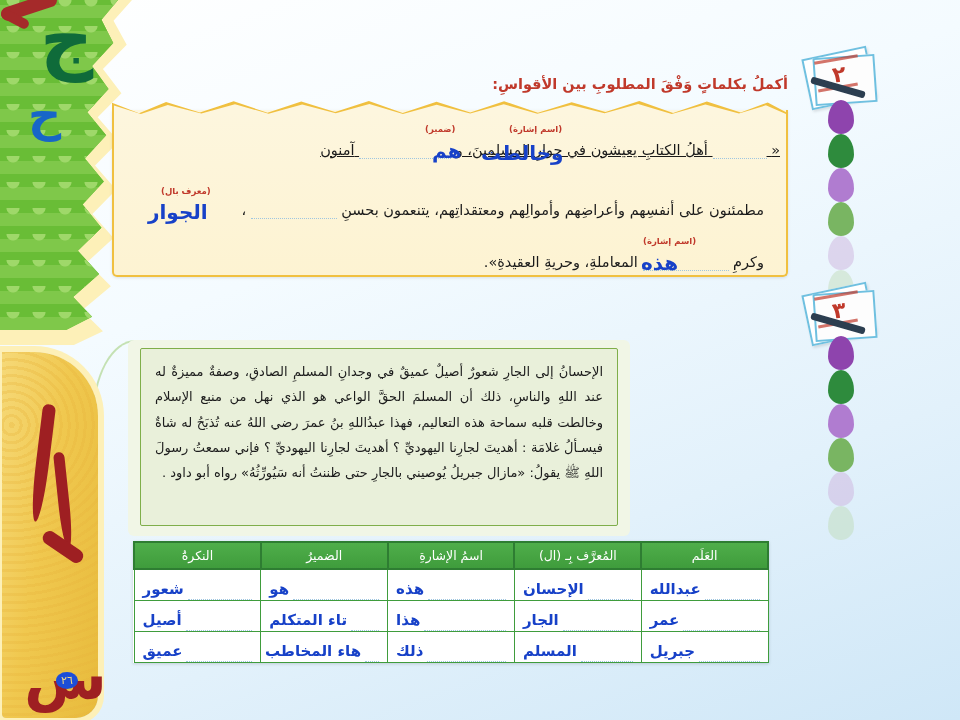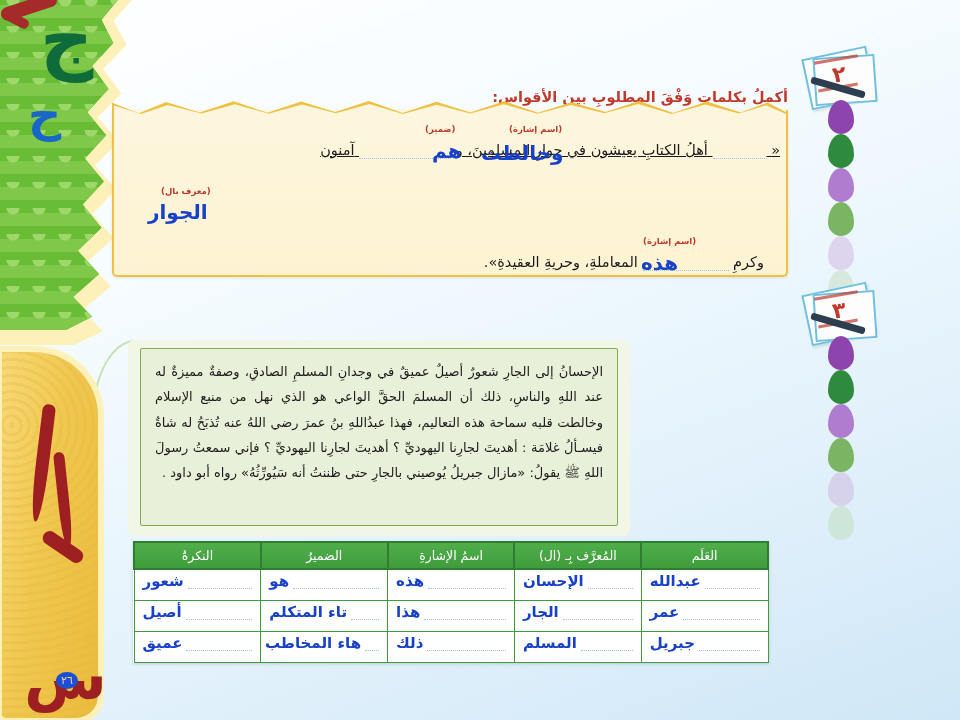--- a/index.html
+++ b/index.html
@@ -162,21 +162,21 @@
     background:linear-gradient(180deg,#4fae4a 0%,#3f9c3c 100%);
     color:#ffffff;font-size:12.5px;font-weight:normal;
     border:2px solid #2e7d32;padding:5px 2px;
     white-space:nowrap;
   }
   .tbl td{
     border:1.5px solid #3f9c3c;height:30px;padding:0 8px;
     vertical-align:middle;position:relative;background:#fff;
   }
   .cell{
-    display:flex;justify-content:flex-start;
+    display:flex;align-items:flex-end;justify-content:flex-start;
     height:100%;gap:4px;
   }
   .cell .val{
     color:#1741c8;font-size:15px;font-weight:bold;white-space:nowrap;
     line-height:1.5;
   }
   .cell .rule{
     flex:1 1 auto;border-bottom:1.5px dotted #9fc6e0;height:18px;min-width:14px;
   }
 </style>
@@ -210,39 +210,44 @@
   </div>
   <div class="ribbon" style="left:828px;top:100px;">
     <span style="background:#8e44ad;"></span>
     <span style="background:#2e8b3d;"></span>
     <span style="background:#b07cd0;"></span>
     <span style="background:#79b562;"></span>
     <span style="background:#cdb3dd;opacity:.5;"></span>
     <span style="background:#b8d6ab;opacity:.4;"></span>
   </div>
 
-  <div class="ex-heading" style="right:172px;top:89px;text-align:center;">أكملُ بكلماتٍ وَفْقَ المطلوبِ بين الأقواسِ:</div>
+  <div class="ex-heading" style="right:172px;top:76px;text-align:center;">أكملُ بكلماتٍ وَفْقَ المطلوبِ بين الأقواسِ:</div>
 
   <div class="parchment">
     <div class="torn"></div>
     <div class="torn-fill"></div>
   </div>
 
   <div class="q-line" style="right:180px;top:142px;text-decoration:underline;">
     <span>«</span>
     <span class="blank" style="width:54px;height:15px;"></span>
     <span>أهلُ الكتابِ يعيشون في جوارِ المسلمينَ، و</span>
     <span class="blank" style="width:92px;height:15px;"></span>
     <span>آمنون</span>
   </div>
   <div class="hint" style="left:509px;top:124px;">(اسم إشارة)</div>
   <div class="hint" style="left:425px;top:124px;">(ضمير)</div>
   <div class="answer" style="left:481px;top:141px;">وخالطت</div>
   <div class="answer" style="left:432px;top:139px;">هم</div>
 
+  <div class="q-line" style="right:196px;top:202px;">
+    <span>مطمئنون على أنفسِهم وأعراضِهم وأموالِهم ومعتقداتِهم، يتنعمون بحسنِ</span>
+    <span class="blank" style="width:86px;height:15px;"></span>
+    <span>،</span>
+  </div>
   <div class="hint" style="left:161px;top:186px;">(معرف بال)</div>
   <div class="answer" style="left:148px;top:200px;">الجوار</div>
 
   <div class="q-line" style="right:196px;top:254px;margin-left:23px;">
     <span>وكرمِ</span>
     <span class="blank" style="width:86px;height:15px;"></span>
     <span>المعاملةِ، وحريةِ العقيدةِ».</span>
   </div>
   <div class="hint" style="left:643px;top:236px;">(اسم إشارة)</div>
   <div class="answer" style="left:641px;top:251px;">هذه</div>

